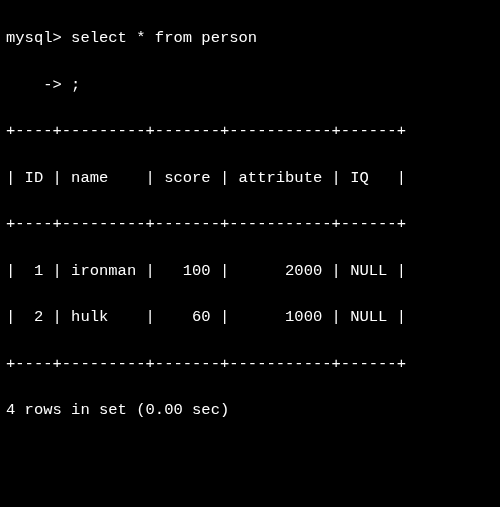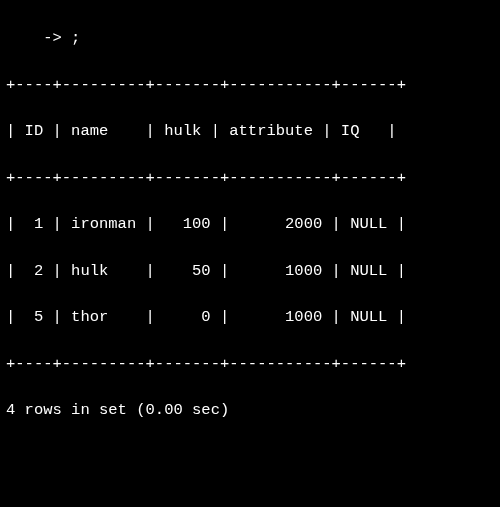--- a/index.html
+++ b/index.html
@@ -17,27 +17,27 @@
   .terminal {
     padding: 4px 6px;
     white-space: pre;
   }
   .line { display: block; }
 </style>
 </head>
 <body>
 
 <div class="terminal">
+<span class="line">mysql&gt; select * from person</span>
 <span class="line">    -&gt; ;</span>
 <span class="line">+----+---------+-------+-----------+------+</span>
-<span class="line">| ID | name    | hulk | attribute | IQ   |</span>
+<span class="line">| ID | name    | score | attribute | IQ   |</span>
 <span class="line">+----+---------+-------+-----------+------+</span>
 <span class="line">|  1 | ironman |   100 |      2000 | NULL |</span>
-<span class="line">|  2 | hulk    |    50 |      1000 | NULL |</span>
-<span class="line">|  5 | thor    |     0 |      1000 | NULL |</span>
+<span class="line">|  2 | hulk    |    60 |      1000 | NULL |</span>
 <span class="line">+----+---------+-------+-----------+------+</span>
 <span class="line">4 rows in set (0.00 sec)</span>
 <span class="line"></span>
 
 
 
 
 
 
 

